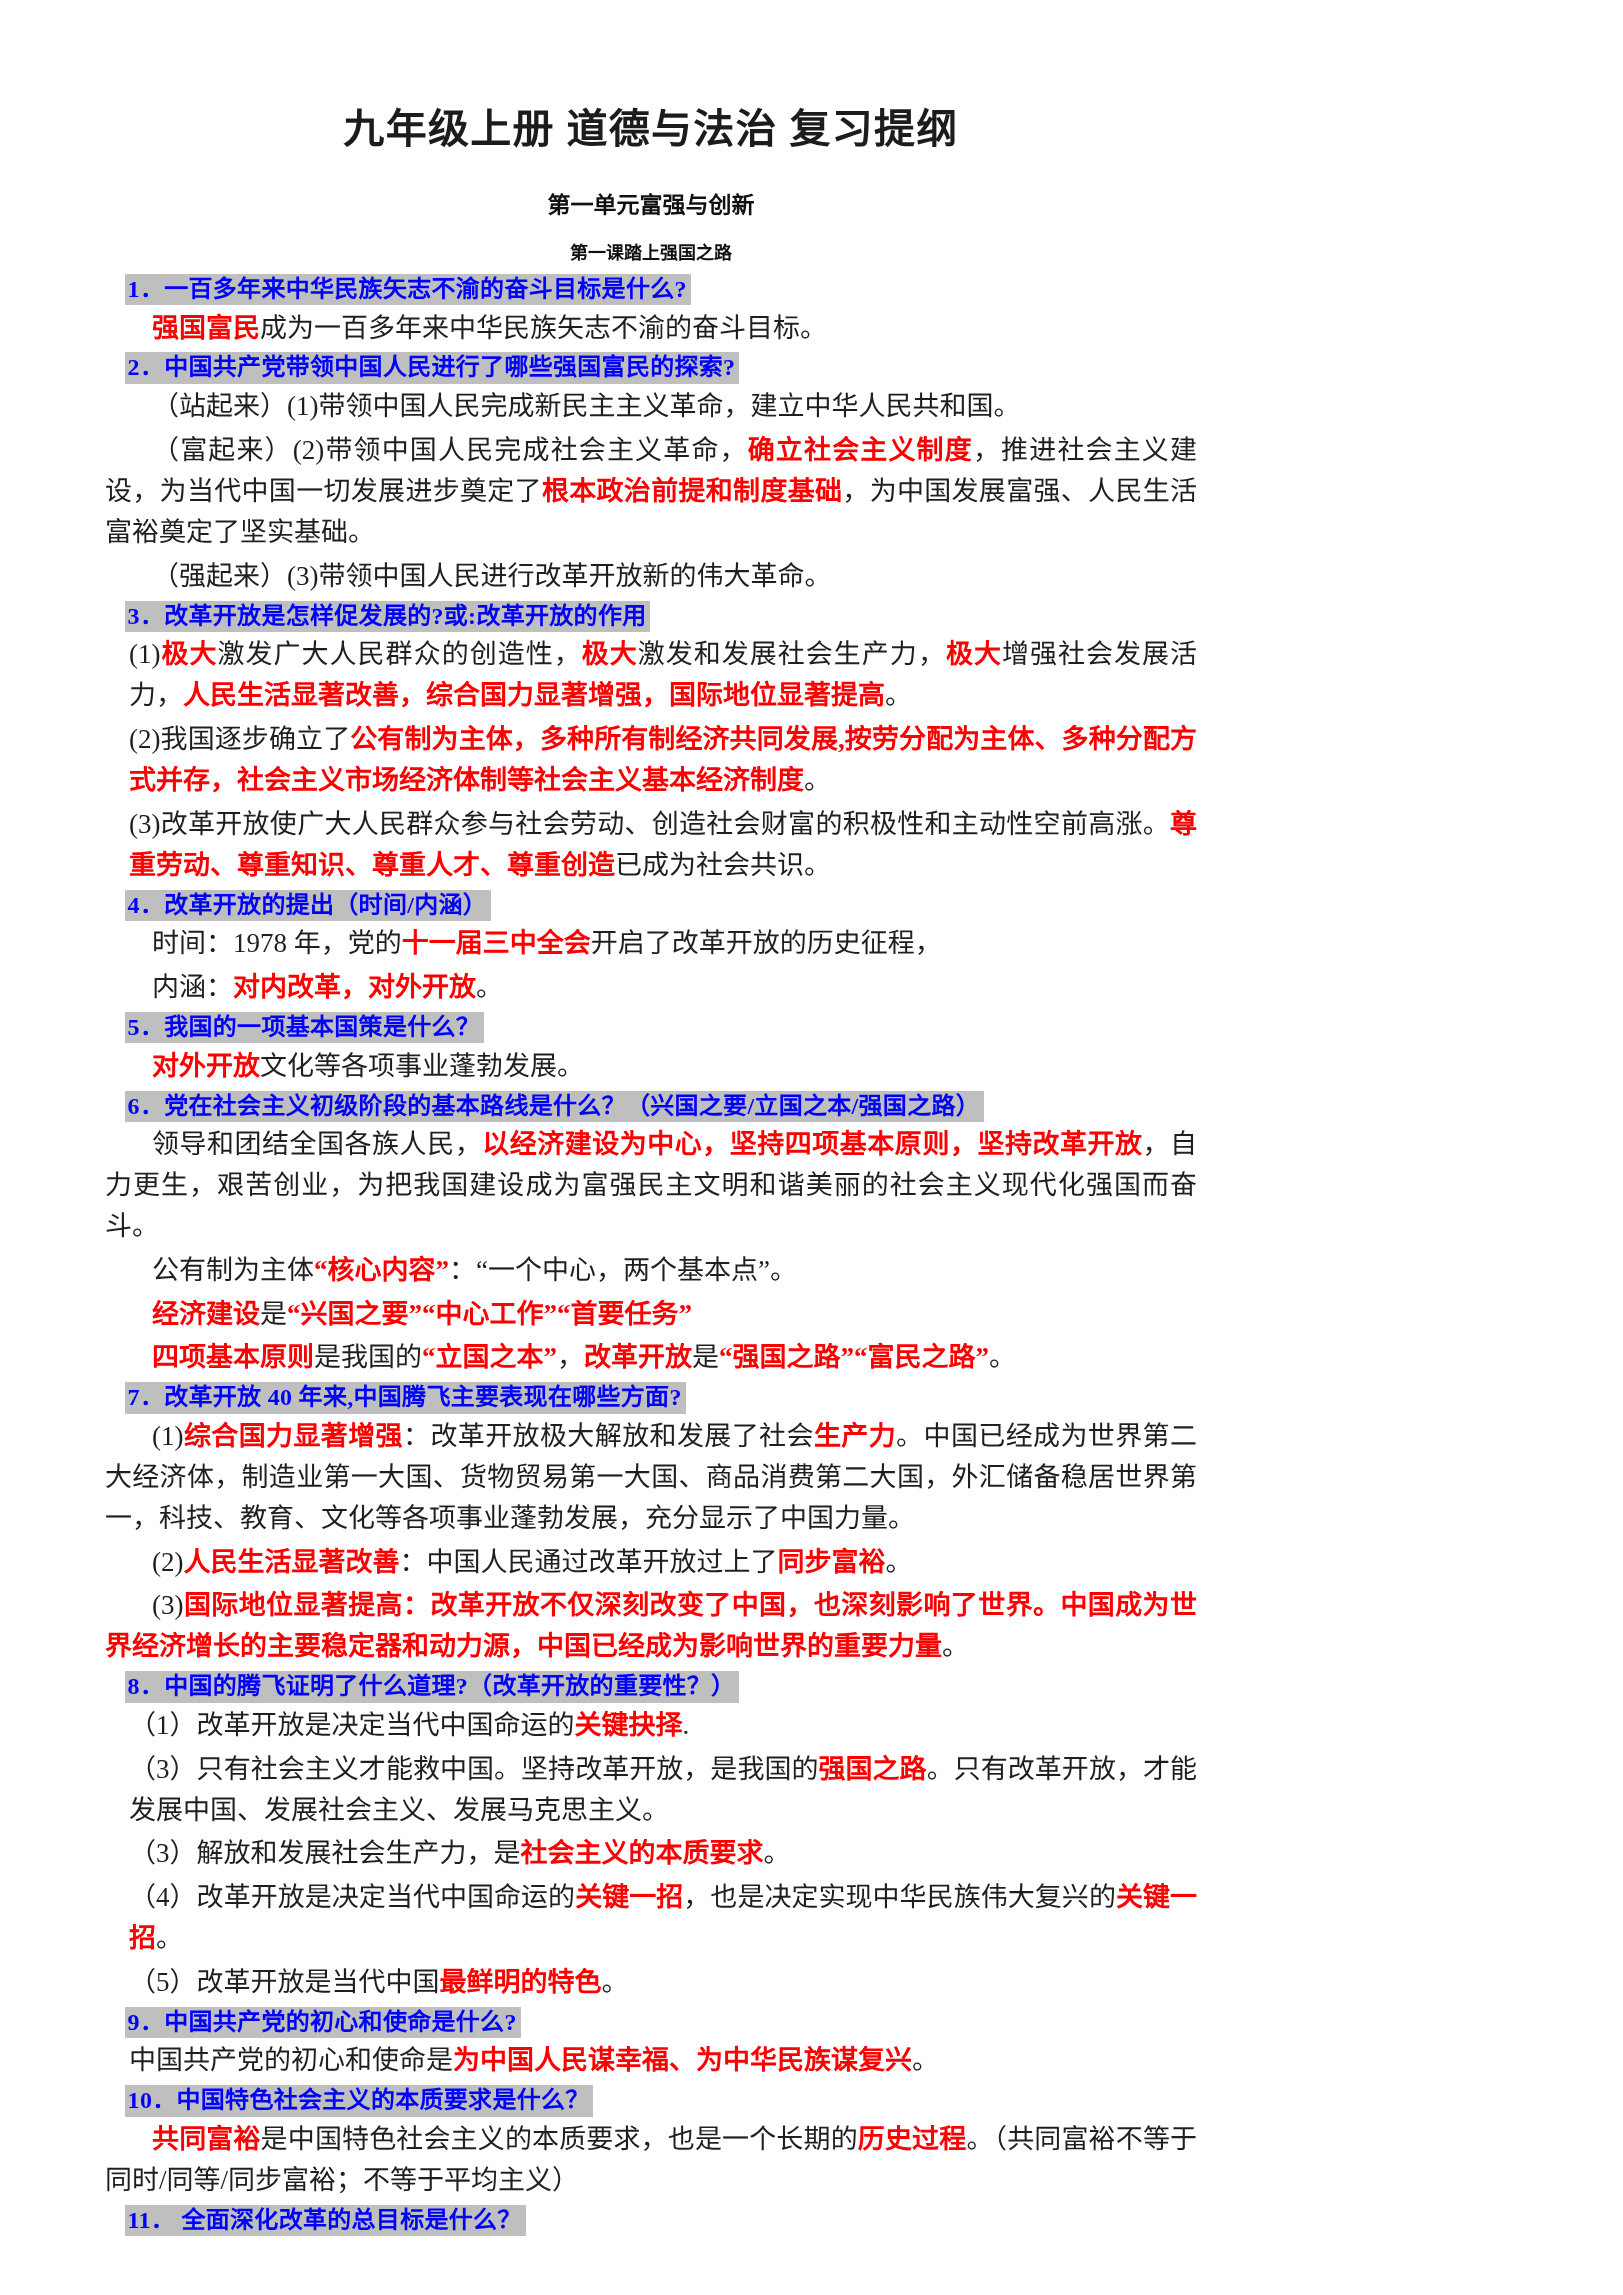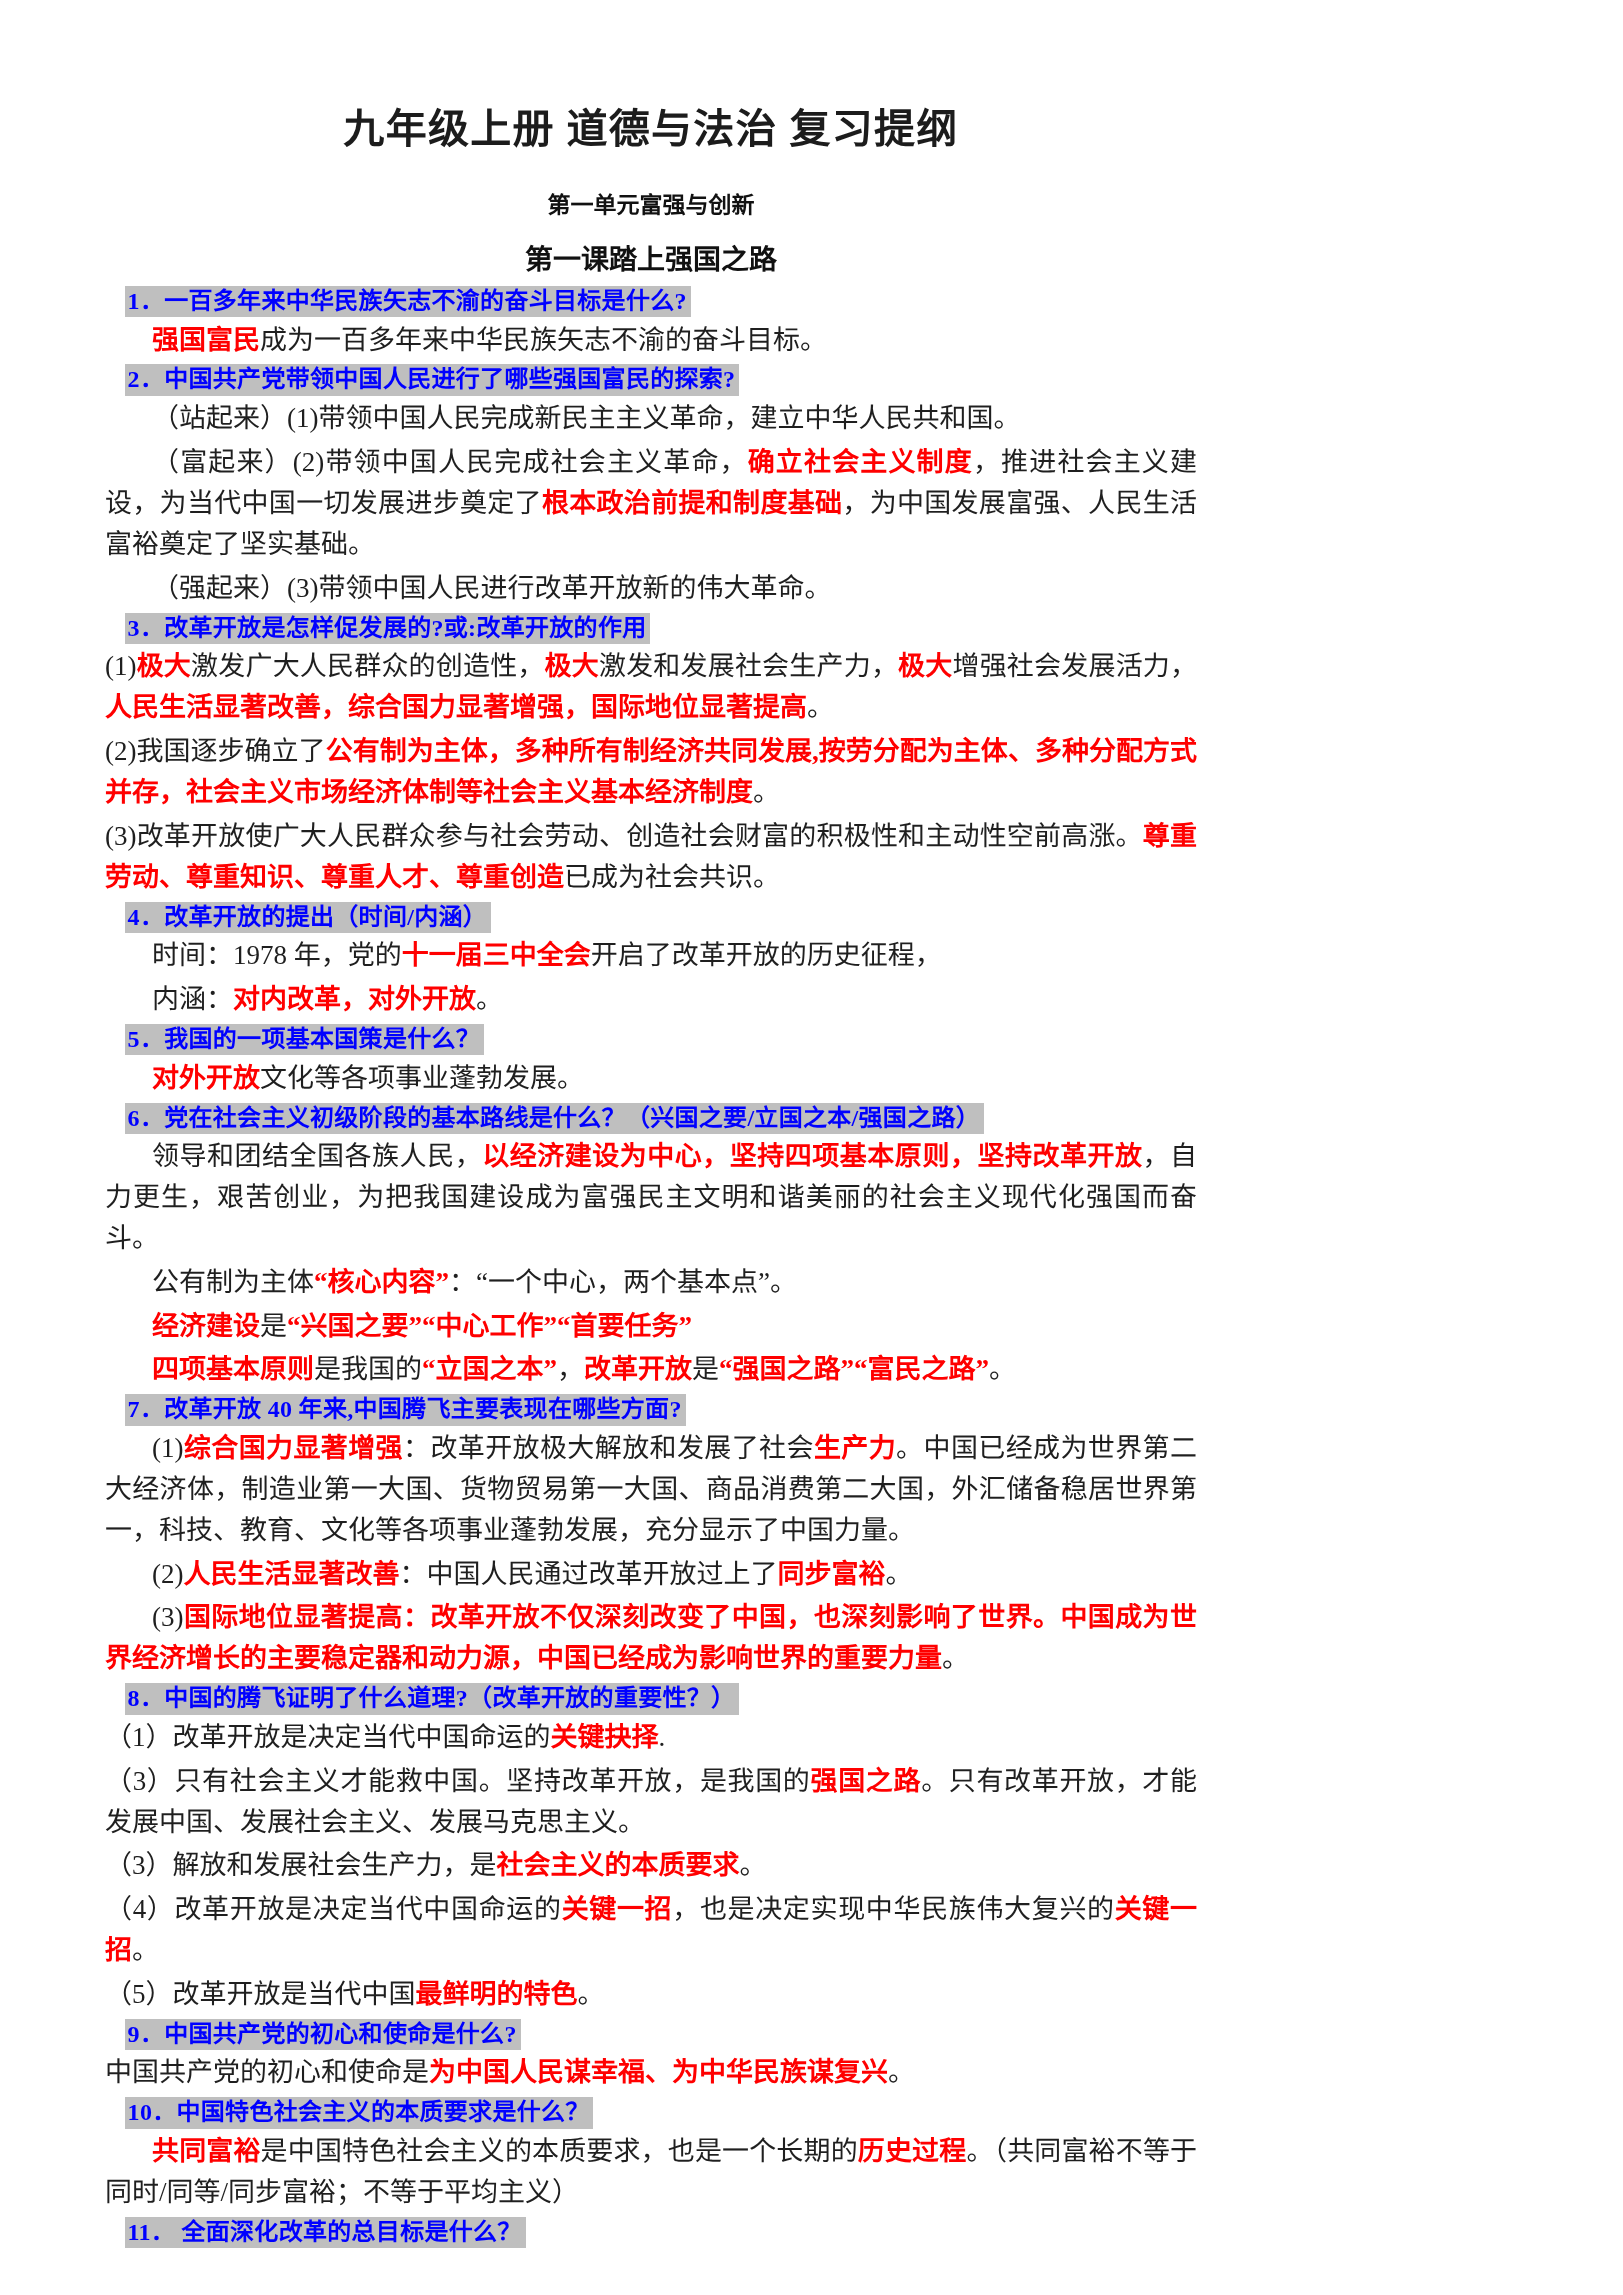--- a/index.html
+++ b/index.html
@@ -37,21 +37,21 @@
   .unit-title {
     text-align: center;
     font-size: 23px;
     font-weight: bold;
     color: #111111;
     margin: 37px 0 0 0;
     line-height: 1.25;
   }
   .lesson-title {
     text-align: center;
-    font-size: 28px;
+    font-size: 18px;
     font-weight: bold;
     color: #111111;
     margin: 22px 0 9.2px 0;
     line-height: 1.2;
   }
 
   
   .q-row {
     margin: 3.9px 0 1.3px 0;
     line-height: 1.30;
@@ -72,21 +72,21 @@
   
   p.body {
     margin: 2.6px 0 2.6px 0;
     font-size: 27px;
     line-height: 1.52;
     text-align: justify;
     text-justify: inter-ideograph;
     color: #1f1f1f;
   }
   p.ind1 { text-indent: 47px; }
-  p.ind2 { text-indent: 0; }
+  p.ind2 { text-indent: 0; margin-left: 24px; }
   .red {
     color: #ff0000;
     font-weight: bold;
   }
   .plain { color: #1f1f1f; font-weight: normal; }
 </style>
 </head>
 <body>
 
 <div class="page">

